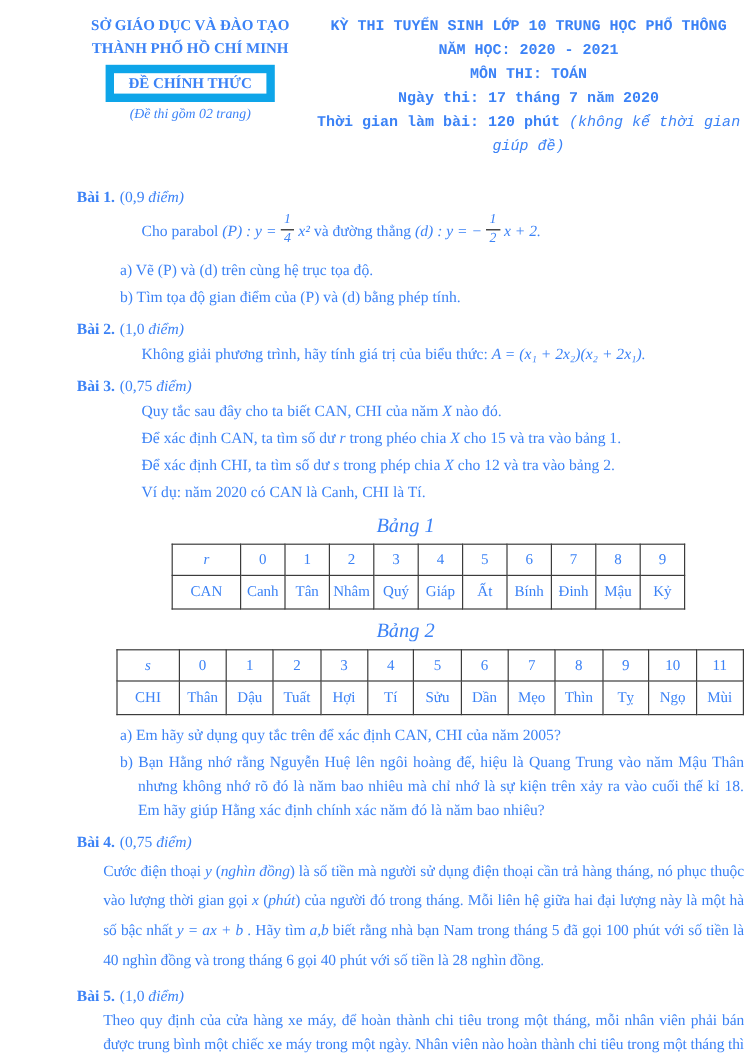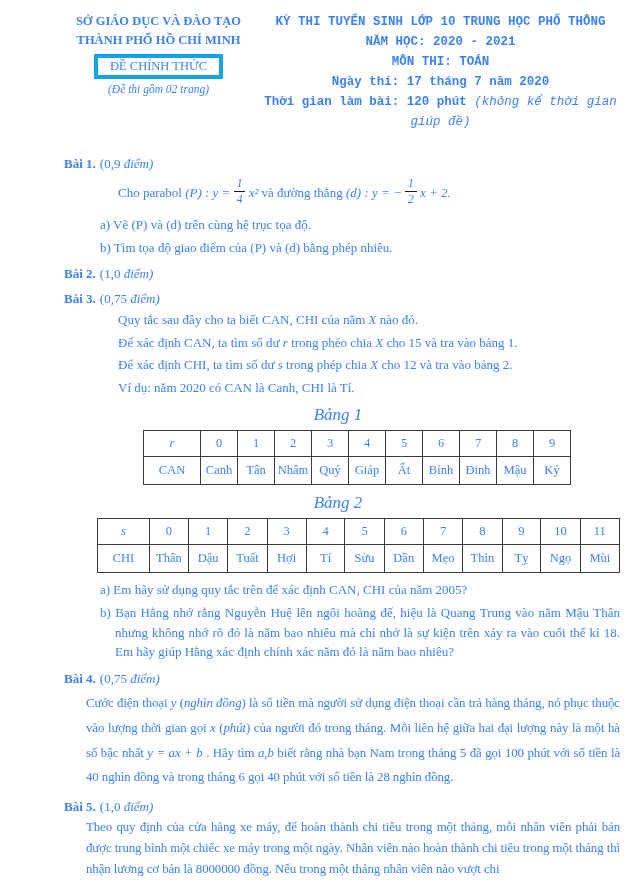--- a/index.html
+++ b/index.html
@@ -10,21 +10,21 @@
     font-family:"Liberation Serif","DejaVu Serif",serif;
     font-size:13px;overflow:hidden;position:relative;margin-left:20px;
   }
   .b{font-weight:bold;}
   .i{font-style:italic;}
   
   .hdr{display:flex;align-items:flex-start;}
   .hdr-left{width:205px;flex-shrink:0;text-align:center;}
   .hdr-right{flex:1;text-align:center;}
   .hl{font-size:12.5px;line-height:1.55;}
-  .stamp-box{display:inline-block;border:4px solid #0ea5e9;padding:1px 12px;margin-top:3px;font-size:12.5px;font-weight:normal;}
+  .stamp-box{display:inline-block;border:7px solid #0ea5e9;padding:1px 12px;margin-top:3px;font-size:12.5px;font-weight:bold;}
   .note{font-size:11.5px;font-style:italic;margin-top:4px;}
   .hr-line{font-size:12.5px;line-height:1.6;font-weight:bold;font-family:Liberation Mono, monospace;}
   .hr-line .i{font-weight:normal;}
   
   .prob-title{margin:9px 0 2px 8px;}
   .prob-title .pts{margin-left:4px;}
   .first{margin-top:24px;}
   .line{margin:3px 0 3px 62px;line-height:1.5;}
   .frac-line{margin:7px 0 7px 62px;line-height:1.3;}
   .math{font-style:italic;}
@@ -69,27 +69,28 @@
       <div class="hr-line"><span>Thời gian làm bài: 120 phút </span><span class="i">(không kể thời gian giúp đề)</span></div>
     </div>
   </div>
 
   <div>
     <div class="prob-title first">
       <span class="b">Bài 1.</span><span class="pts"><span>(0,9 </span><span class="i">điểm)</span></span>
     </div>
     <div class="frac-line"><span class="seg">Cho parabol </span><span class="math">(P) : y = </span><span class="frac"><span class="fn">1</span><span class="fd">4</span></span><span class="math"> x²</span><span class="seg"> và đường thẳng </span><span class="math">(d) : y = − </span><span class="frac"><span class="fn">1</span><span class="fd">2</span></span><span class="math"> x + 2.</span></div>
     <div class="item">a) Vẽ (P) và (d) trên cùng hệ trục tọa độ.</div>
-    <div class="item">b) Tìm tọa độ giao điểm của (P) và (d) bằng phép nhiêu.</div>
+    <div class="item">b) Tìm tọa độ gian điểm của (P) và (d) bằng phép tính.</div>
   </div>
 
   <div>
     <div class="prob-title">
       <span class="b">Bài 2.</span><span class="pts"><span>(1,0 </span><span class="i">điểm)</span></span>
     </div>
+    <div class="line"><span class="seg">Không giải phương trình, hãy tính giá trị của biểu thức: </span><span class="math">A = (x₁ + 2x₂)(x₂ + 2x₁).</span></div>
   </div>
 
   <div>
     <div class="prob-title">
       <span class="b">Bài 3.</span><span class="pts"><span>(0,75 </span><span class="i">điểm)</span></span>
     </div>
     <div class="line"><span class="seg">Quy tắc sau đây cho ta biết CAN, CHI của năm </span><span class="math">X</span><span class="seg"> nào đó.</span></div>
     <div class="line"><span class="seg">Để xác định CAN, ta tìm số dư </span><span class="math">r</span><span class="seg"> trong phéo chia </span><span class="math">X</span><span class="seg"> cho 15 và tra vào bảng 1.</span></div>
     <div class="line"><span class="seg">Để xác định CHI, ta tìm số dư </span><span class="math">s</span><span class="seg"> trong phép chia </span><span class="math">X</span><span class="seg"> cho 12 và tra vào bảng 2.</span></div>
     <div class="line">Ví dụ: năm 2020 có CAN là Canh, CHI là Tí.</div>

